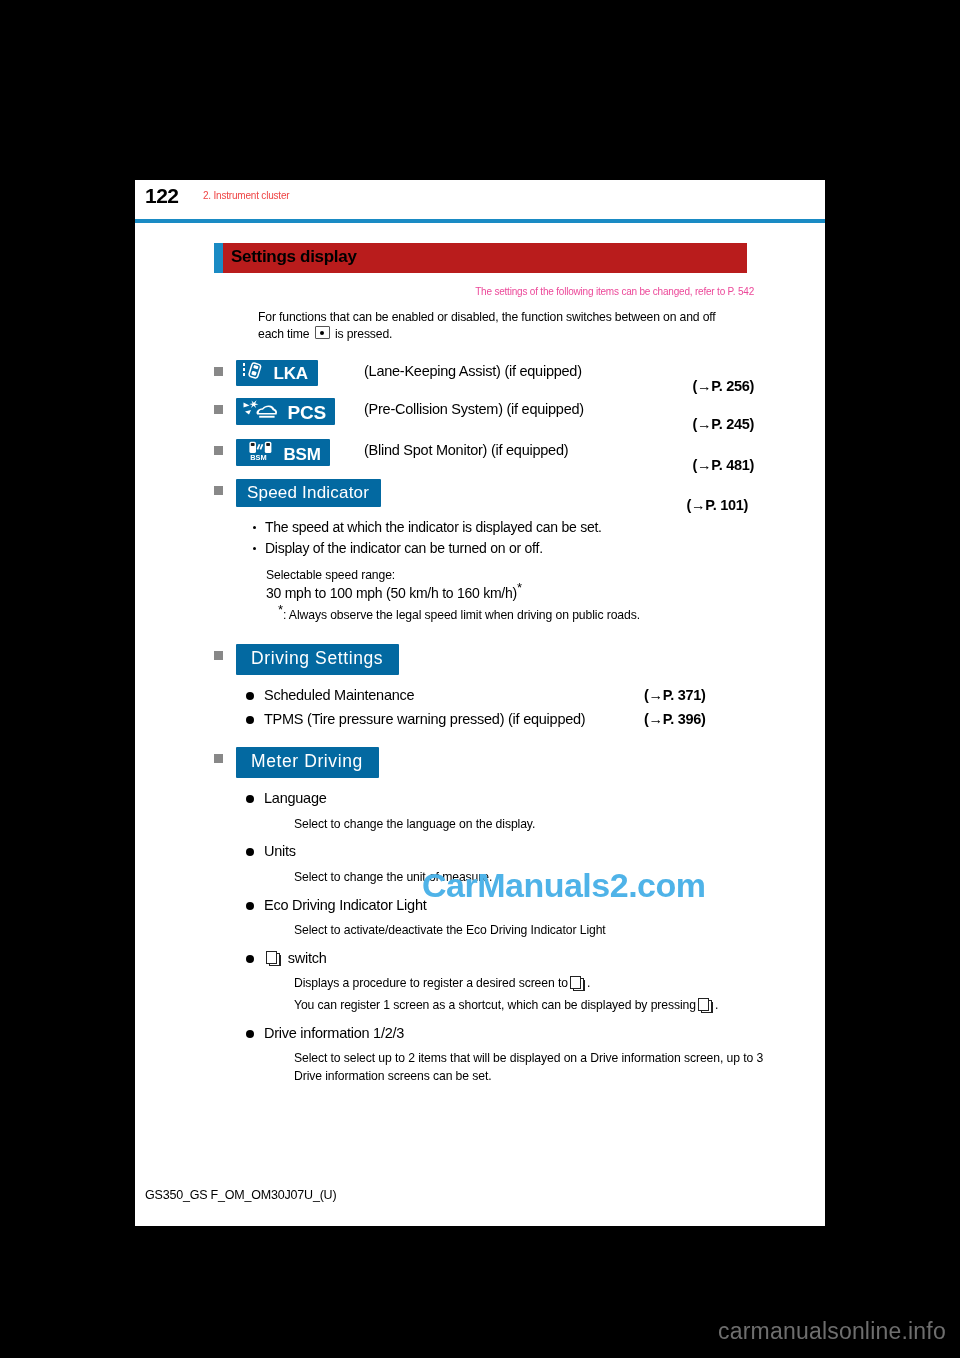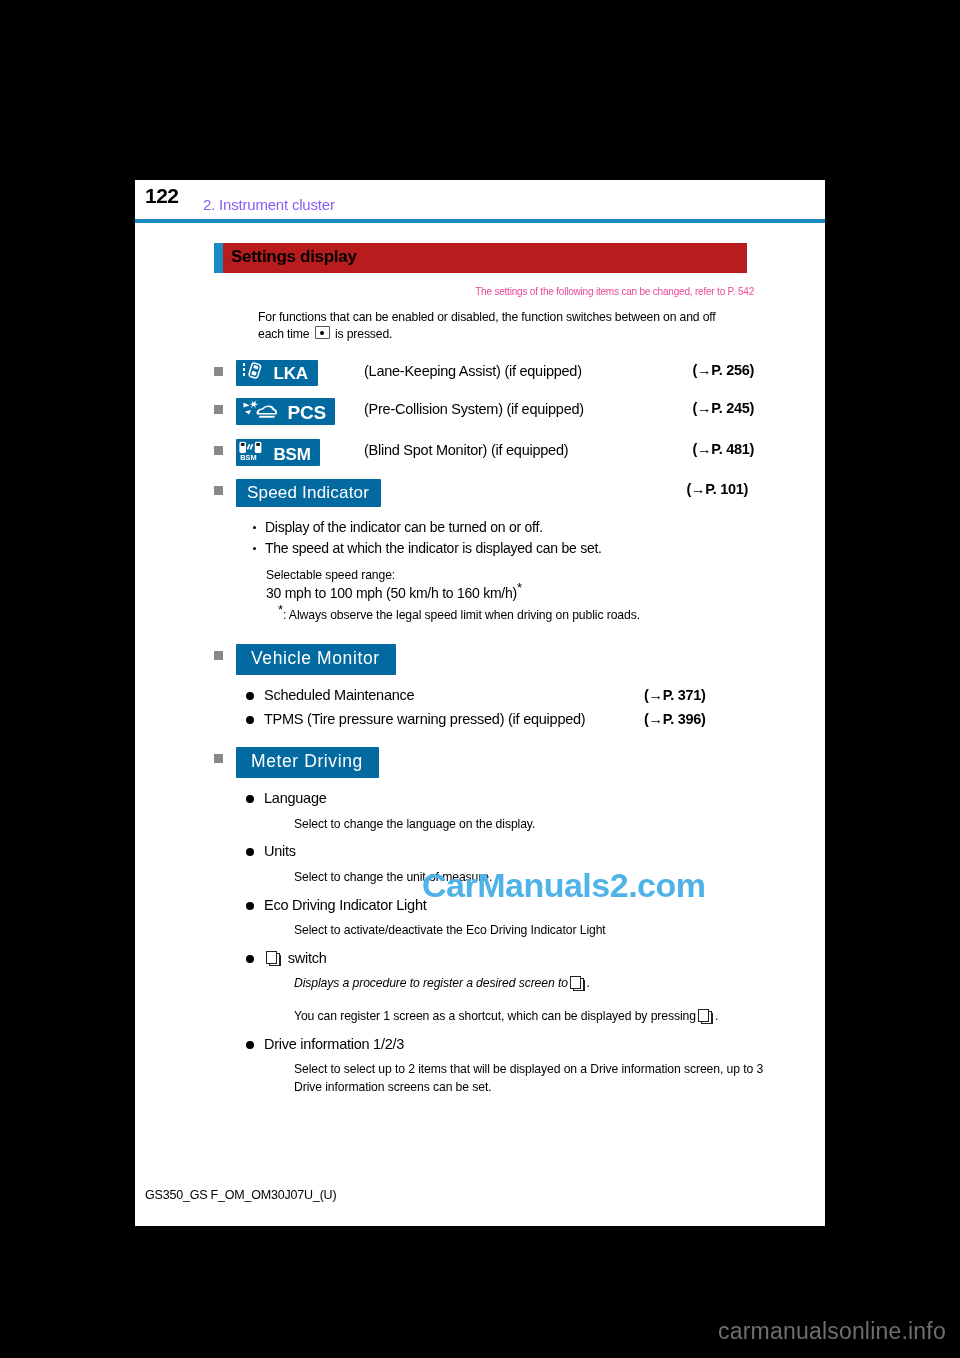--- a/index.html
+++ b/index.html
@@ -39,23 +39,23 @@
     top: 4px;
     font-size: 21px;
     font-weight: bold;
     letter-spacing: -0.5px;
     color: #000;
     font-family: "Liberation Sans", sans-serif;
   }
   #chapter-title {
     position: absolute;
     left: 68px;
-    top: 16px;
-    font-size: 15px;
-    color: #8b5cf6;
+    top: 10px;
+    font-size: 10px;
+    color: #ef4444;
     letter-spacing: -0.2px;
   }
   #head-rule {
     position: absolute;
     left: 0;
     top: 39px;
     width: 690px;
     height: 4px;
     background: #1a8bc4;
   }
@@ -165,21 +165,21 @@
     padding: 2px 10px 2px 6px;
     height: 22px;
     line-height: 22px;
   }
   .chip-pcs {
     padding: 1px 9px 1px 6px;
     height: 25px;
     line-height: 25px;
   }
   .chip-bsm {
-    padding: 2px 9px 2px 2px;
+    padding: 2px 9px 2px 12px;
     height: 23px;
     line-height: 23px;
   }
   .chip-text {
     display: inline-block;
     vertical-align: middle;
     font-size: 17px;
     font-weight: bold;
     letter-spacing: -0.2px;
     margin-left: 5px;
@@ -202,21 +202,21 @@
   .row-caption {
     position: absolute;
     font-size: 14.5px;
     color: #000;
     letter-spacing: -0.25px;
     top: 3px;
   }
   .row-ref {
     position: absolute;
     right: 0;
-    top: 2px;
+    top: 18px;
     font-size: 14.5px;
     font-weight: bold;
     color: #000;
     letter-spacing: -0.3px;
     white-space: nowrap;
   }
   .row-ref .arrow { font-weight: normal; }
 
   
   .dot-list {
@@ -456,34 +456,34 @@
 
     <div class="sq-row" style="height:30px; margin-top:6px;">
       <span class="sq-bullet"></span>
       <span class="chip-icon-wrap">
         <span class="chip chip-plain">Speed Indicator</span>
       </span>
       <span class="row-ref" style="right:6px;"><span>(</span><span class="arrow">→</span><span>P. 101</span><span>)</span></span>
     </div>
 
     <div class="dot-list">
+      <div class="dot-item">The speed at which the indicator is displayed can be set.</div>
       <div class="dot-item">Display of the indicator can be turned on or off.</div>
-      <div class="dot-item">The speed at which the indicator is displayed can be set.</div>
     </div>
 
     <div class="indent-block">
       <div>Selectable speed range:</div>
       <div class="speed-range"><span>30 mph to 100 mph (50 km/h to 160 km/h)</span><sup class="star">*</sup></div>
       <div class="footnote"><sup class="star">*</sup><span>: Always observe the legal speed limit when driving on public roads.</span></div>
     </div>
 
     <div class="sq-row" style="height:32px; margin-top:20px;">
       <span class="sq-bullet"></span>
       <span class="chip-icon-wrap">
-        <span class="chip chip-plain settings">Vehicle Monitor</span>
+        <span class="chip chip-plain settings">Driving Settings</span>
       </span>
     </div>
 
     <div class="round-list">
       <div class="round-item">
         <span>Scheduled Maintenance</span>
         <span class="ref r371"><span>(</span><span class="arrow">→</span><span>P. 371</span><span>)</span></span>
       </div>
       <div class="round-item">
         <span>TPMS (Tire pressure warning pressed) (if equipped)</span>
@@ -512,21 +512,21 @@
 
       <div class="round-item">
         <span>Eco Driving Indicator Light</span>
       </div>
       <div class="desc">Select to activate/deactivate the Eco Driving Indicator Light</div>
 
       <div class="round-item">
         <span class="screen-glyph"><i class="b3"></i><i class="b2"></i><i class="b1"></i></span>
         <span>switch</span>
       </div>
-      <div class="desc" style="margin-bottom:15px;font-style:italic;">
+      <div class="desc" style="margin-bottom:4px;">
         <span>Displays a procedure to register a desired screen to</span><span class="screen-glyph sm"><i class="b3"></i><i class="b2"></i><i class="b1"></i></span>.
       </div>
       <div class="desc" style="margin-top:0;">
         <span>You can register 1 screen as a shortcut, which can be displayed by pressing</span><span class="screen-glyph sm"><i class="b3"></i><i class="b2"></i><i class="b1"></i></span>.
       </div>
 
       <div class="round-item">
         <span>Drive information 1/2/3</span>
       </div>
       <div class="desc" style="width:470px;">Select to select up to 2 items that will be displayed on a Drive information screen, up to 3 Drive information screens can be set.</div>

